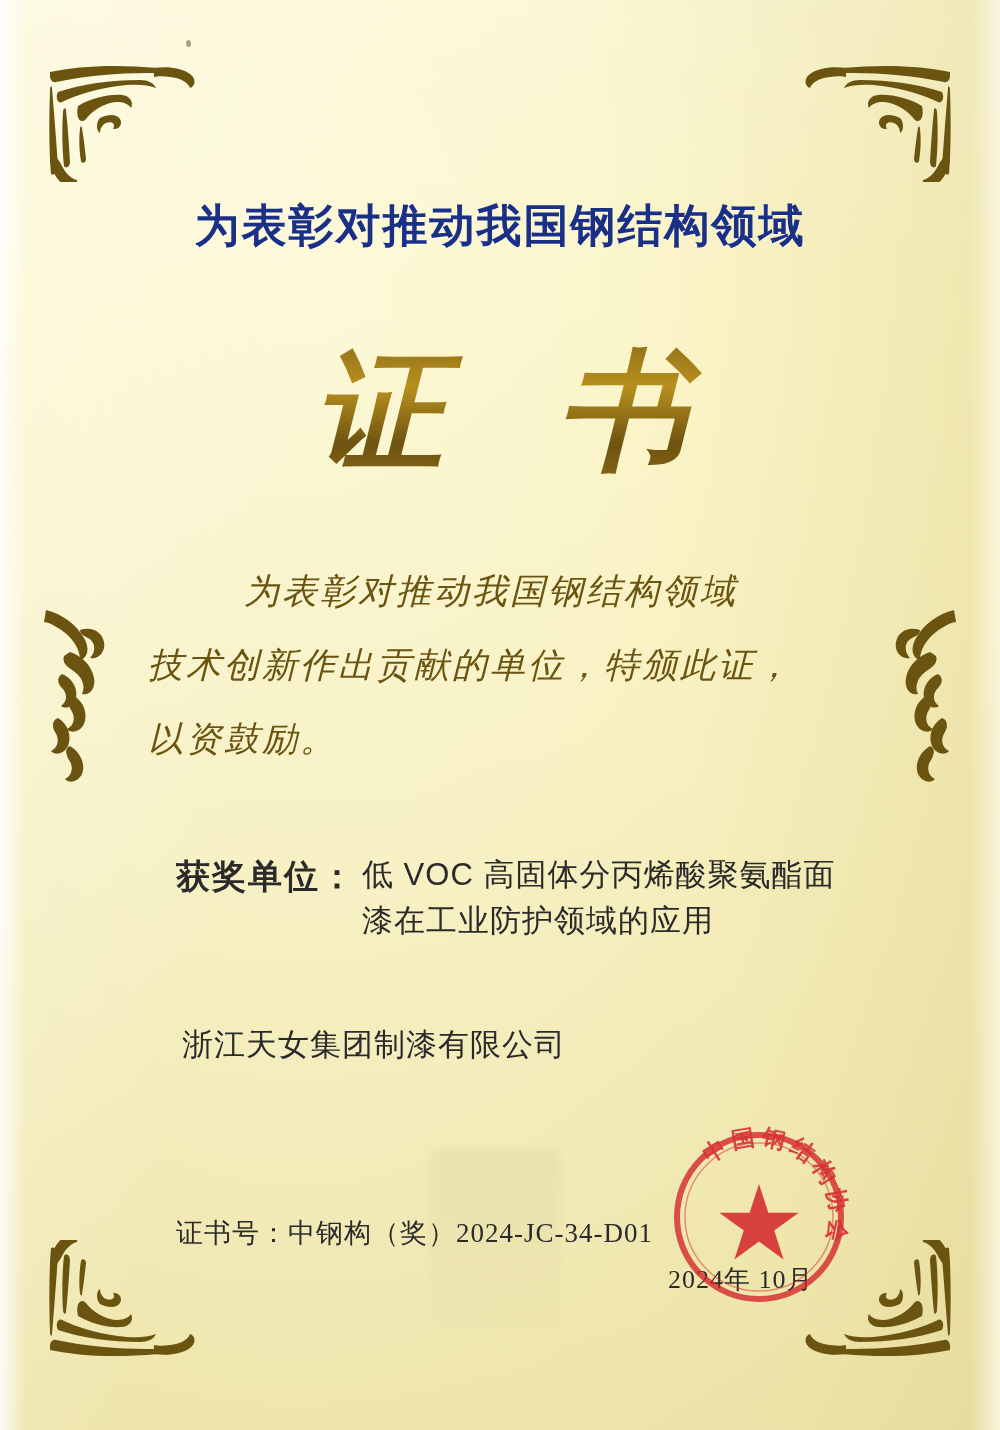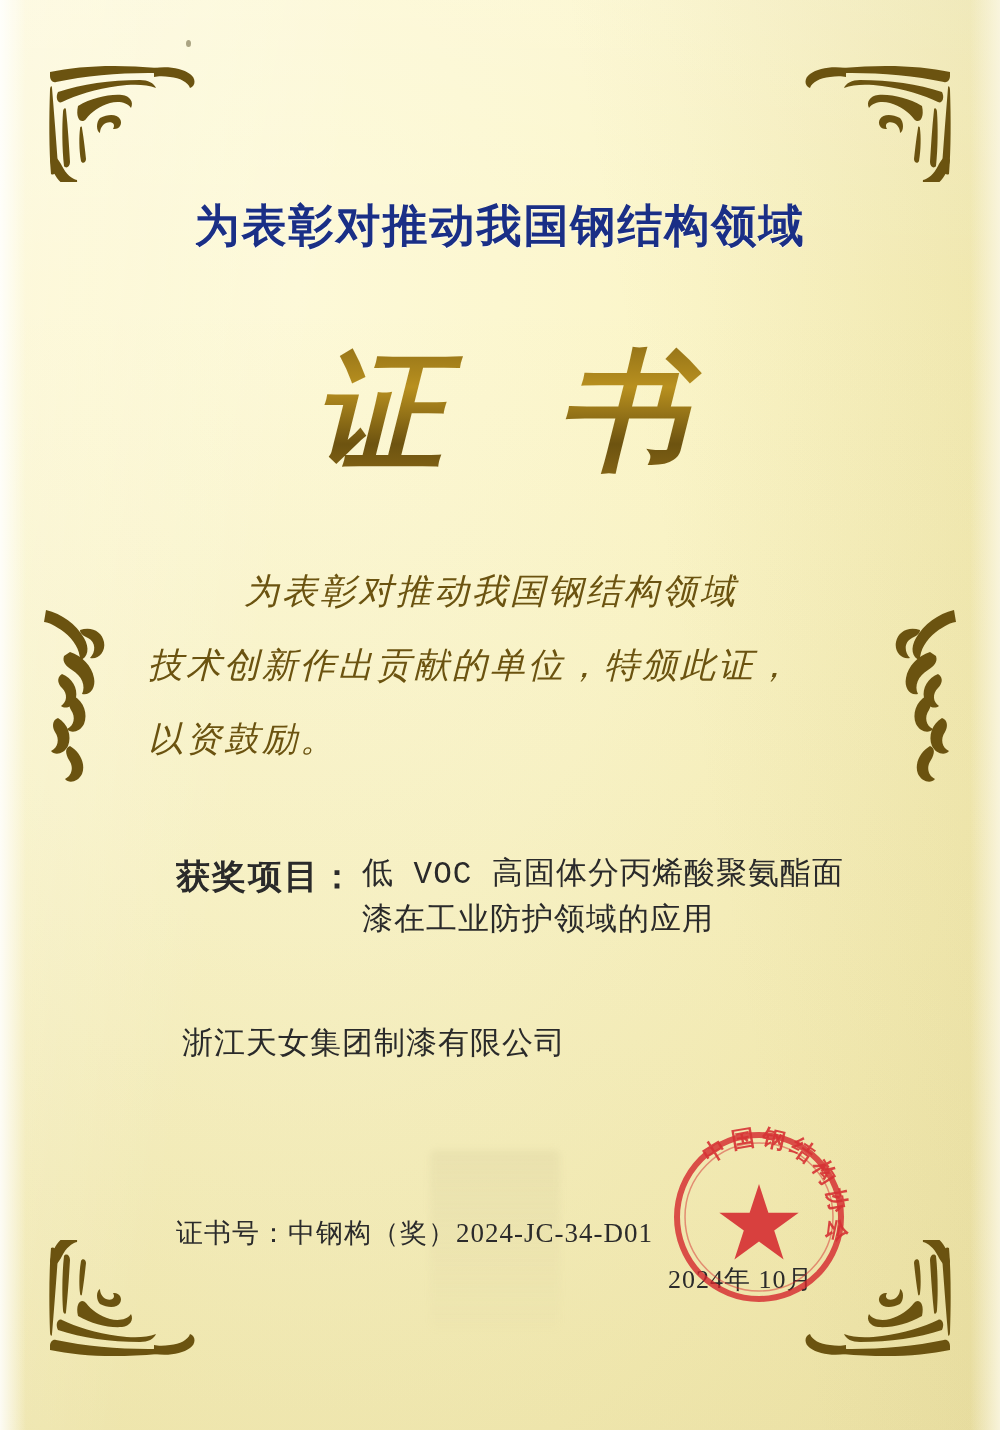--- a/index.html
+++ b/index.html
@@ -123,21 +123,21 @@
     font-family: "Liberation Serif", serif;
     font-weight: bold;
     font-size: 34px;
     color: #2a2a2a;
     letter-spacing: 2px;
     white-space: nowrap;
     flex: 0 0 auto;
     padding-top: 2px;
   }
   .field-value {
-    font-family: Liberation Mono, monospace;
+    font-family: Liberation Sans, sans-serif;
     font-size: 31px;
     color: #2a2a2a;
     letter-spacing: 1px;
     line-height: 46px;
     margin-left: 6px;
   }
   #project-row { top: 852px; }
   #unit-row { top: 1022px; }
 
   #cert-no {
@@ -301,21 +301,21 @@
 
   <div id="cert-word">证 书</div>
 
   <div id="citation">
     <div><span class="indent"></span><span>为表彰对推动我国钢结构领域</span></div>
     <div>技术创新作出贡献的单位，特颁此证，</div>
     <div>以资鼓励。</div>
   </div>
 
   <div class="field-row" id="project-row">
-    <div class="field-label">获奖项目：</div>
+    <div class="field-label">获奖单位：</div>
     <div>
       <div class="field-value">低 VOC 高固体分丙烯酸聚氨酯面</div>
       <div class="field-value">漆在工业防护领域的应用</div>
     </div>
   </div>
 
   <div class="field-row" id="unit-row">
     <div class="field-value">浙江天女集团制漆有限公司</div>
   </div>
 

